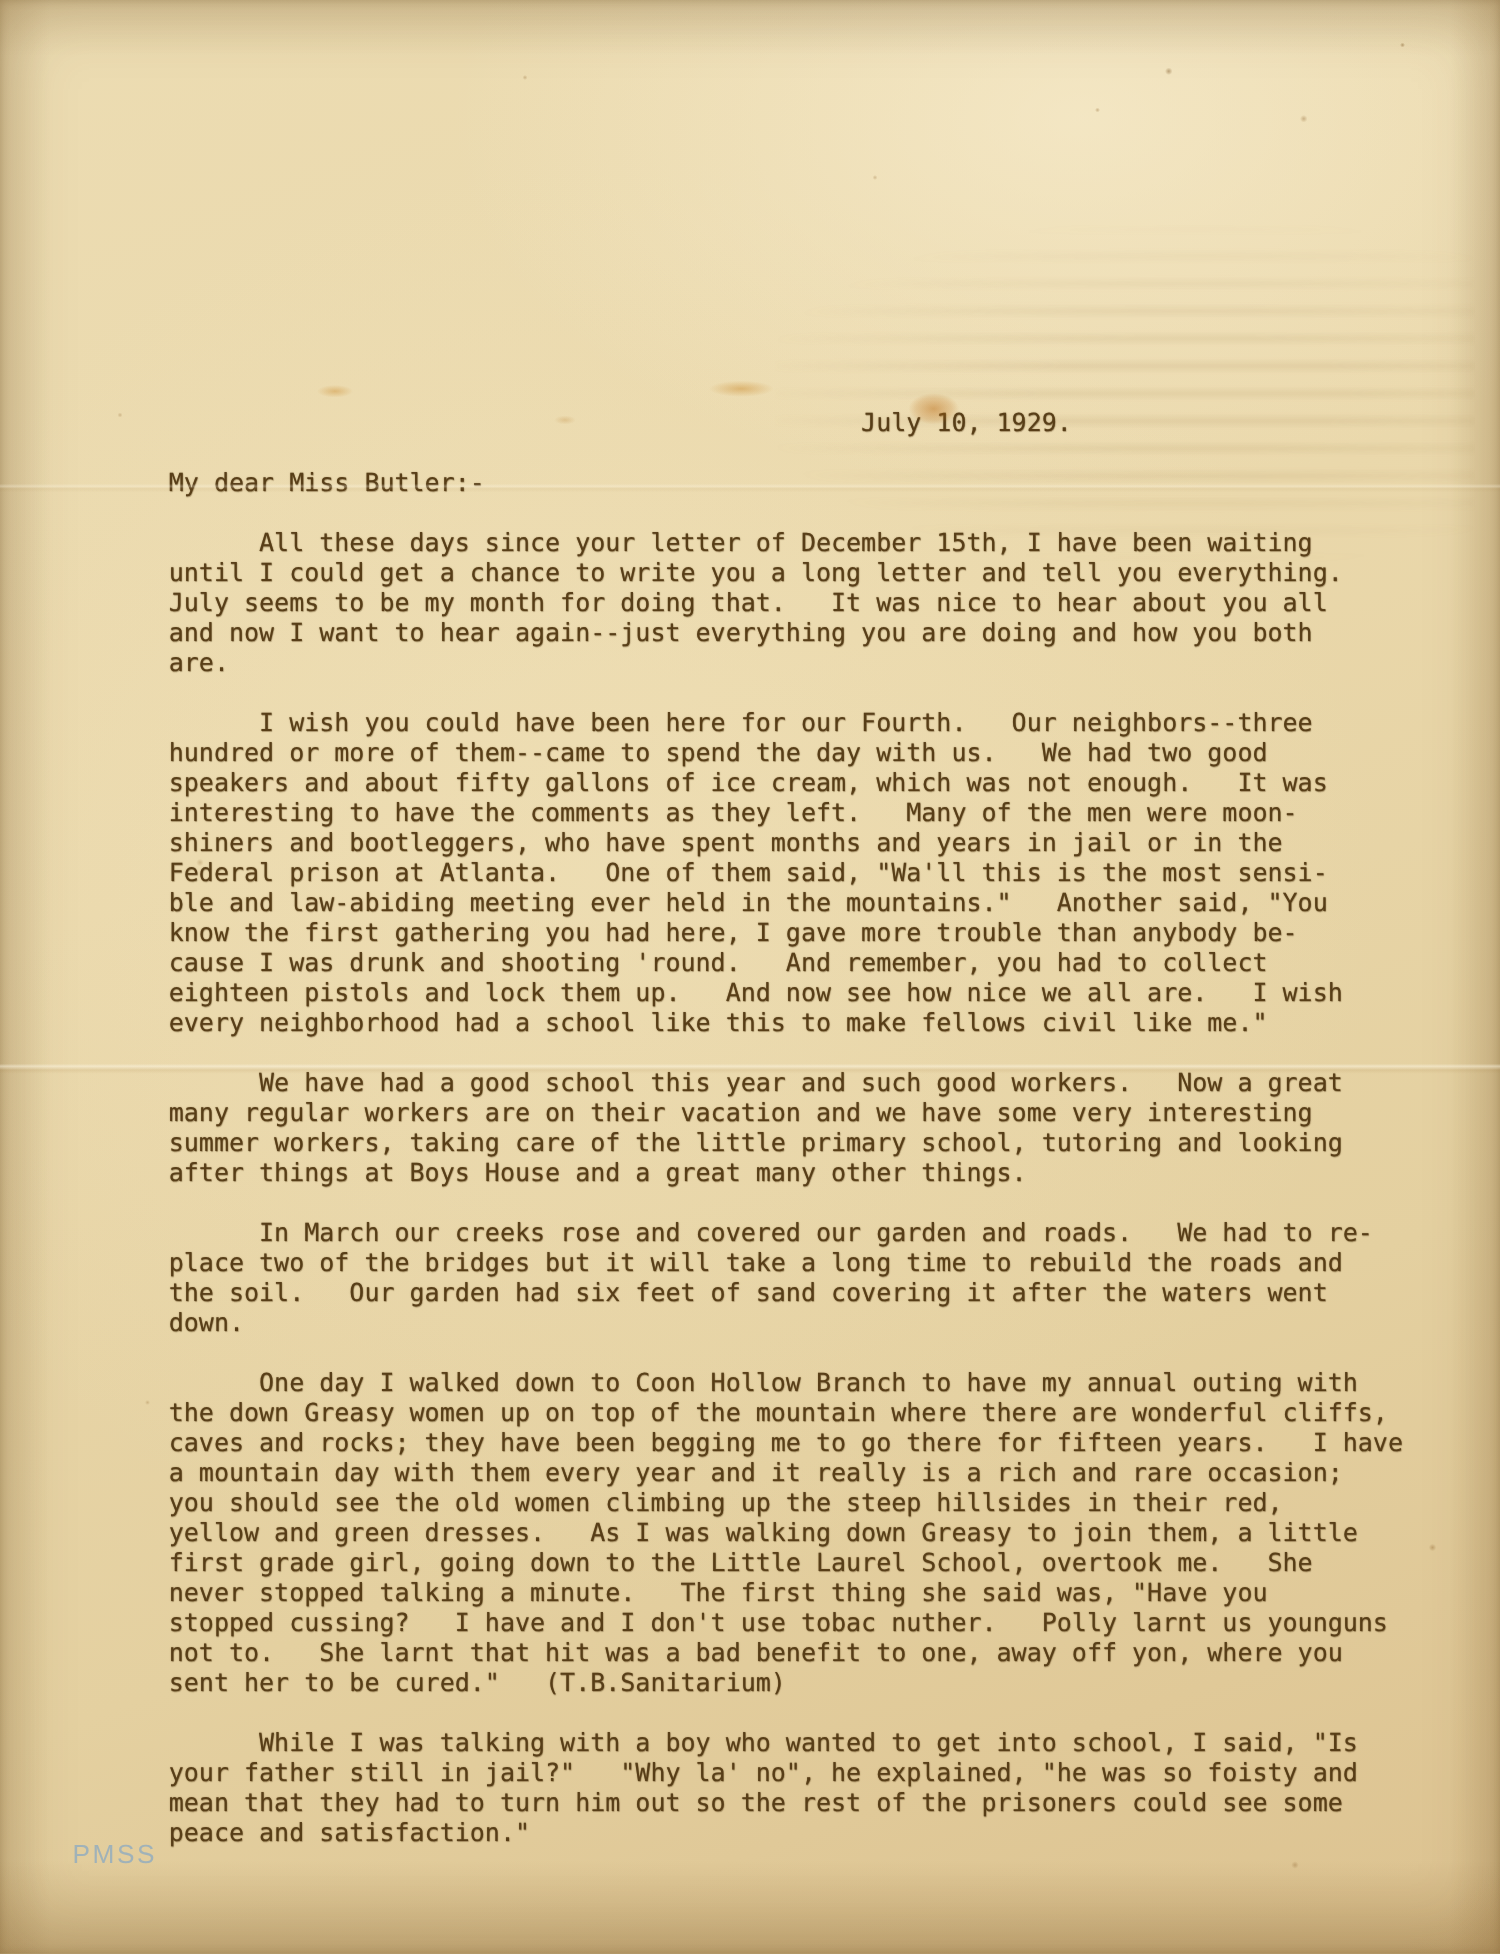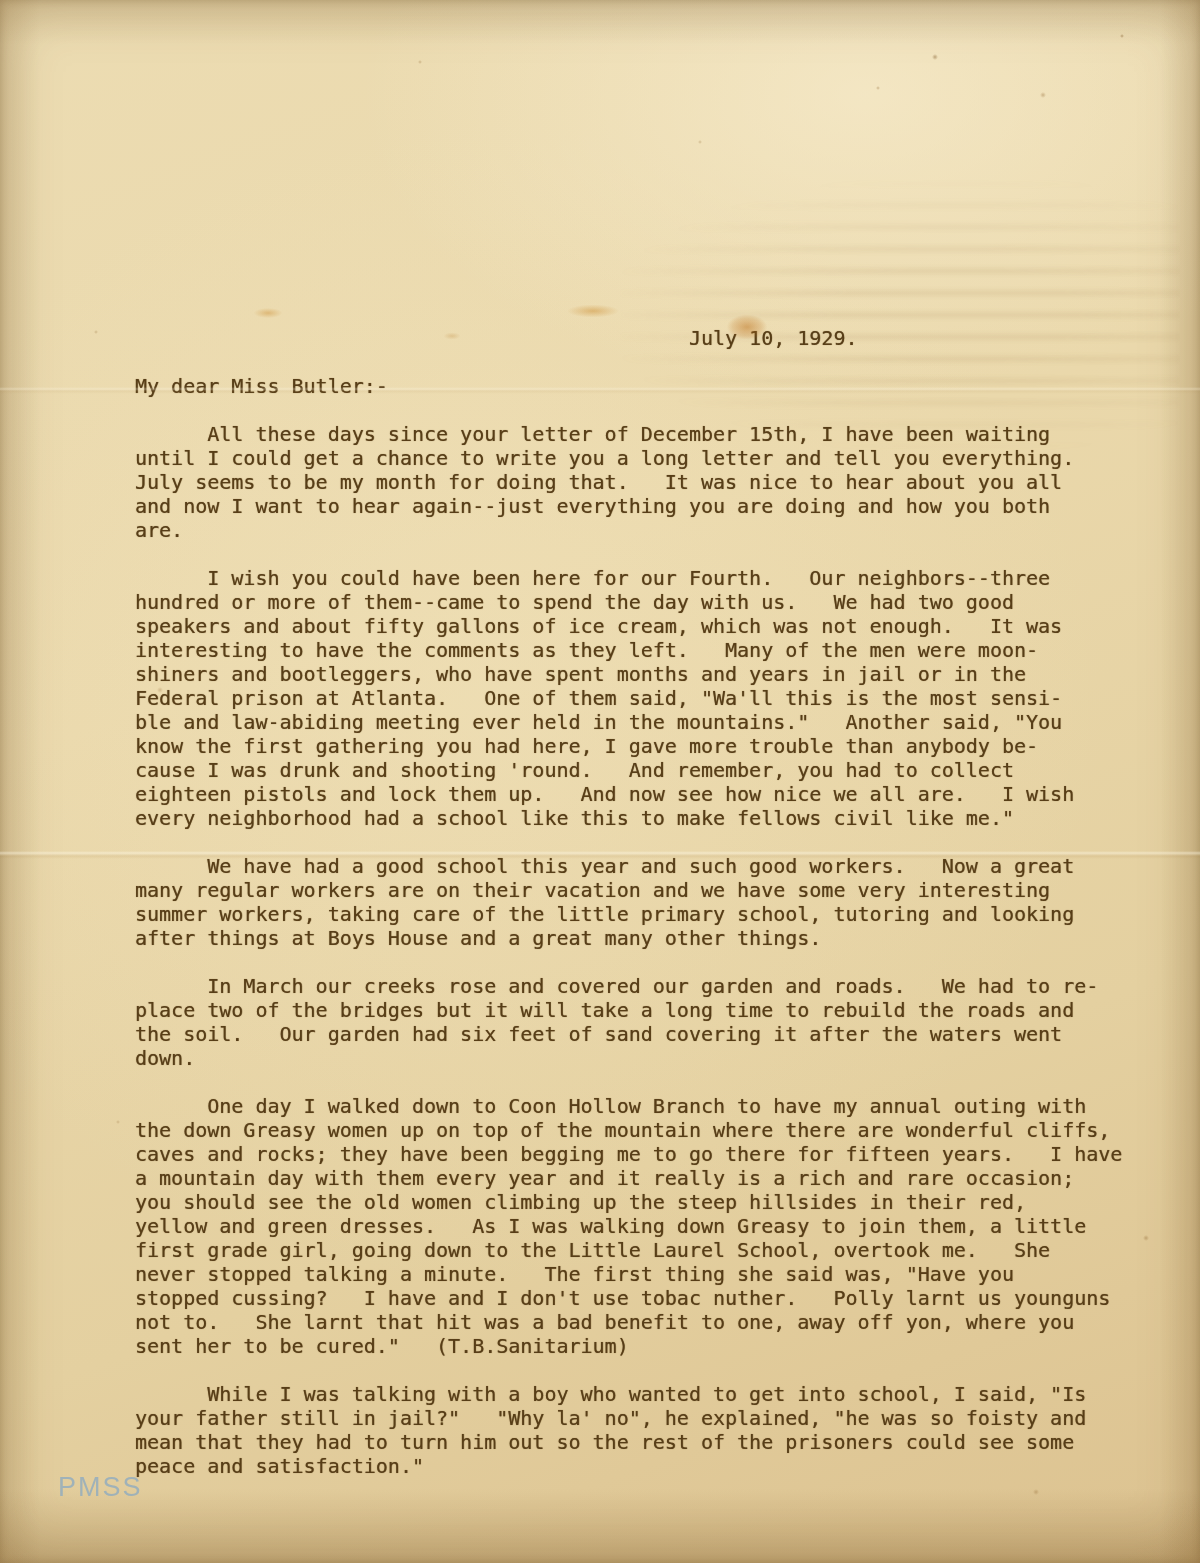--- a/index.html
+++ b/index.html
@@ -81,21 +81,21 @@
       linear-gradient(to right, rgba(128,90,38,0.14) 0px, transparent 40px),
       linear-gradient(to left, rgba(128,90,38,0.16) 0px, transparent 40px),
       
       radial-gradient(ellipse 140% 120% at 48% 38%, transparent 60%, rgba(140,100,45,0.15) 96%);
   }
   .watermark {
     position: absolute;
     left: 58px;
     top: 1472px;
     font-family: "Liberation Sans", sans-serif;
-    font-size: 27px;
+    font-size: 21px;
     letter-spacing: 2px;
     color: rgba(135,168,196,0.72);
   }
 </style>
 </head>
 <body>
 
 <div class="page">
   <div class="ghost"></div>
   <pre class="letter">                                              July 10, 1929.

